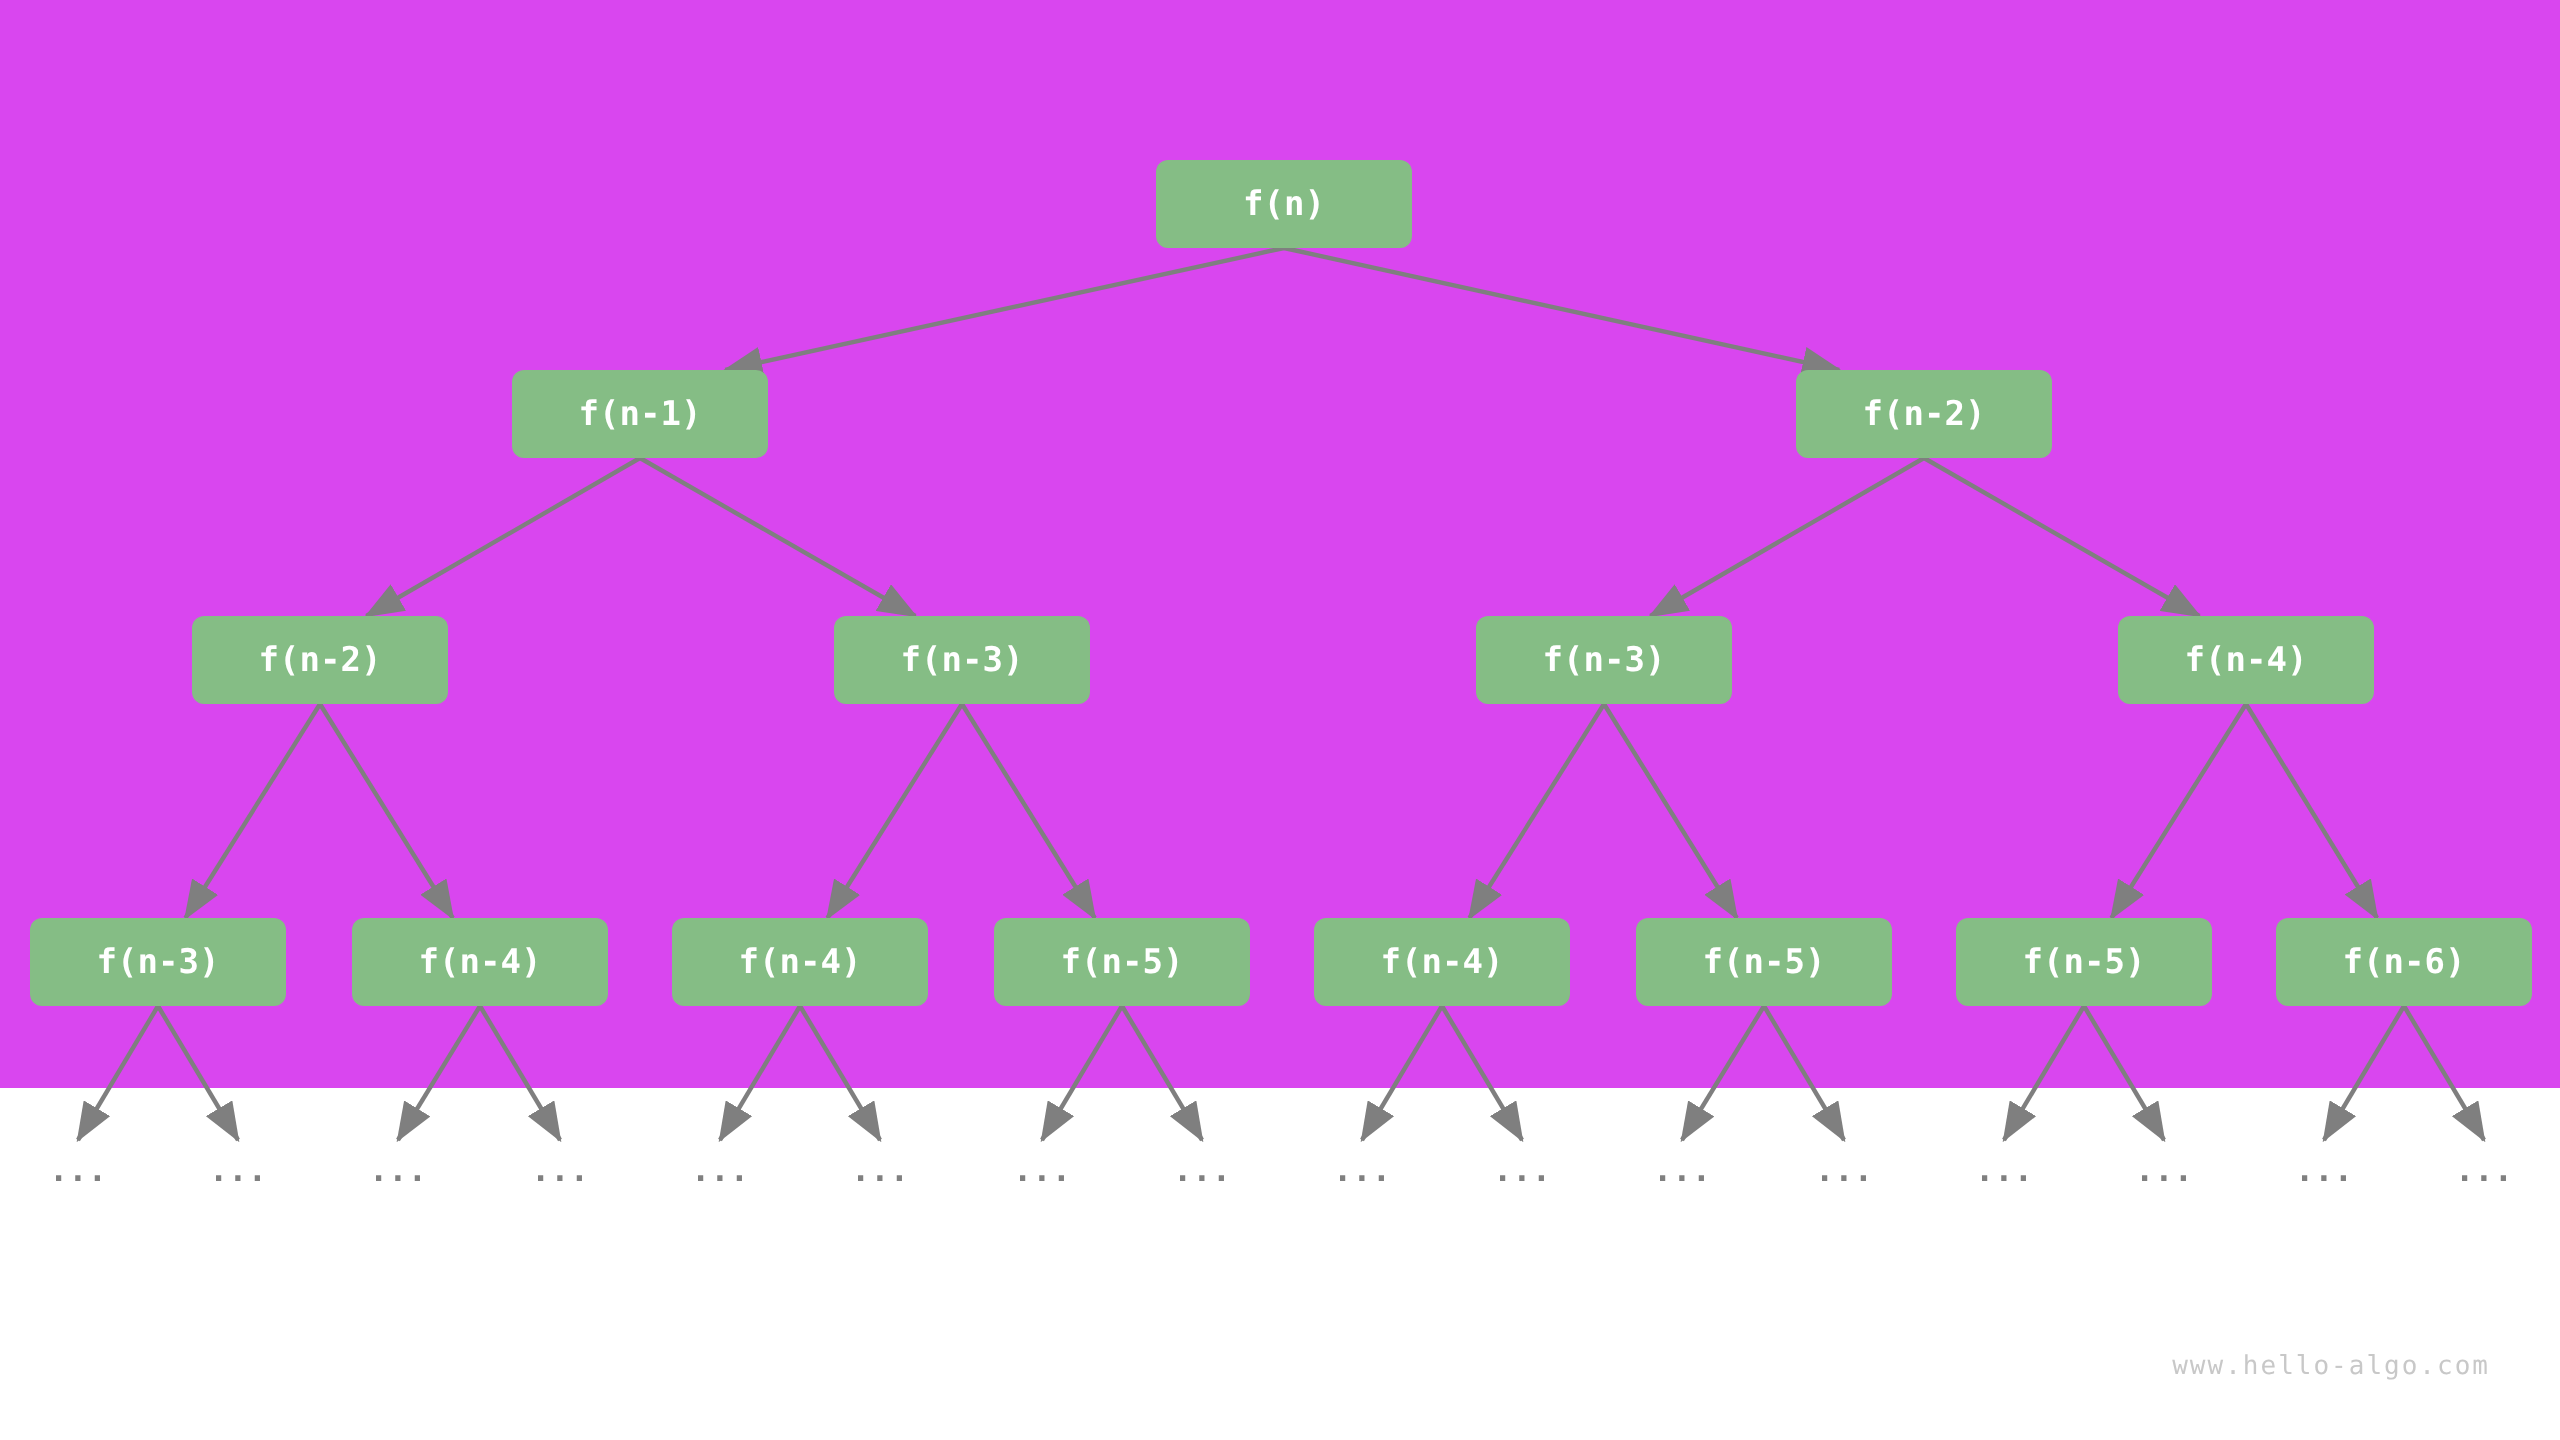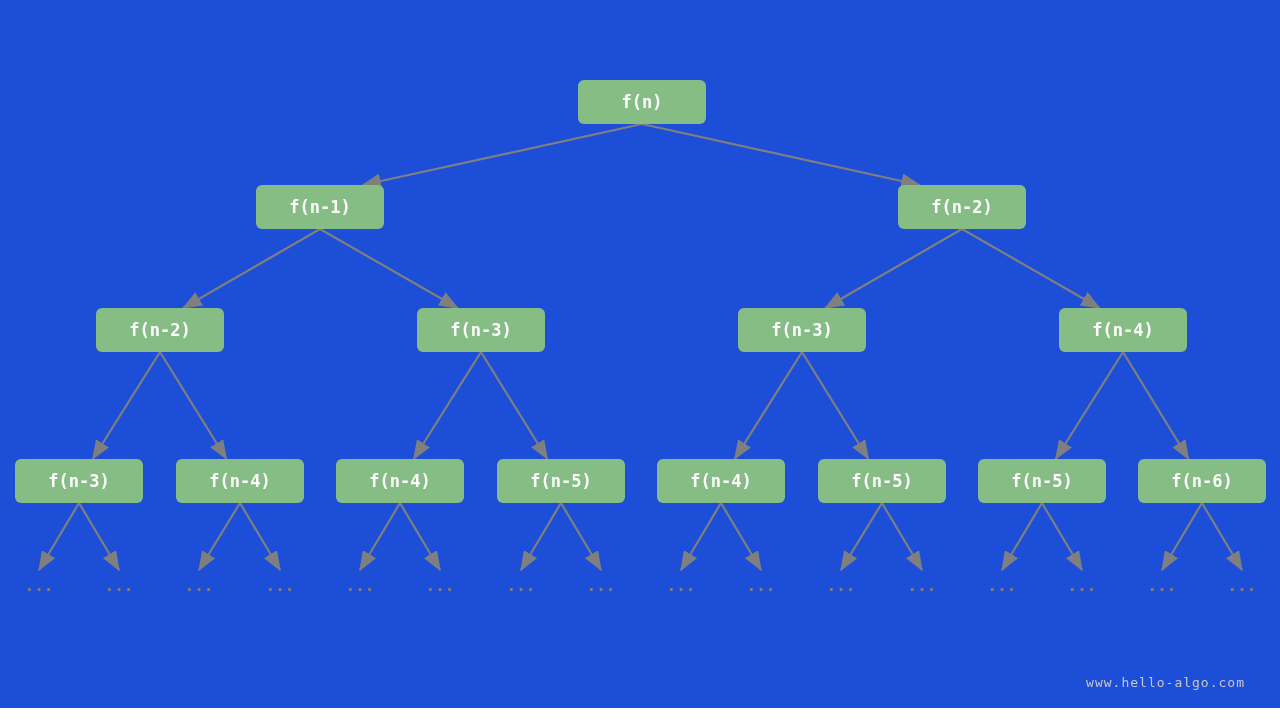--- a/index.html
+++ b/index.html
@@ -10,22 +10,22 @@
   }
   body {
     width: 1280px;
     height: 720px;
     overflow: hidden;
     font-family: "DejaVu Sans Mono", "Liberation Mono", monospace;
   }
   #diagram-root {
     position: relative;
     width: 1280px;
-    height: 708px;
-    background: #1d4ed8;
+    height: 544px;
+    background: #d946ef;
   }
   svg#tree-svg {
     display: block;
     width: 1280px;
     height: 720px;
   }
   .node-box {
     rx: 6;
     ry: 6;
   }

